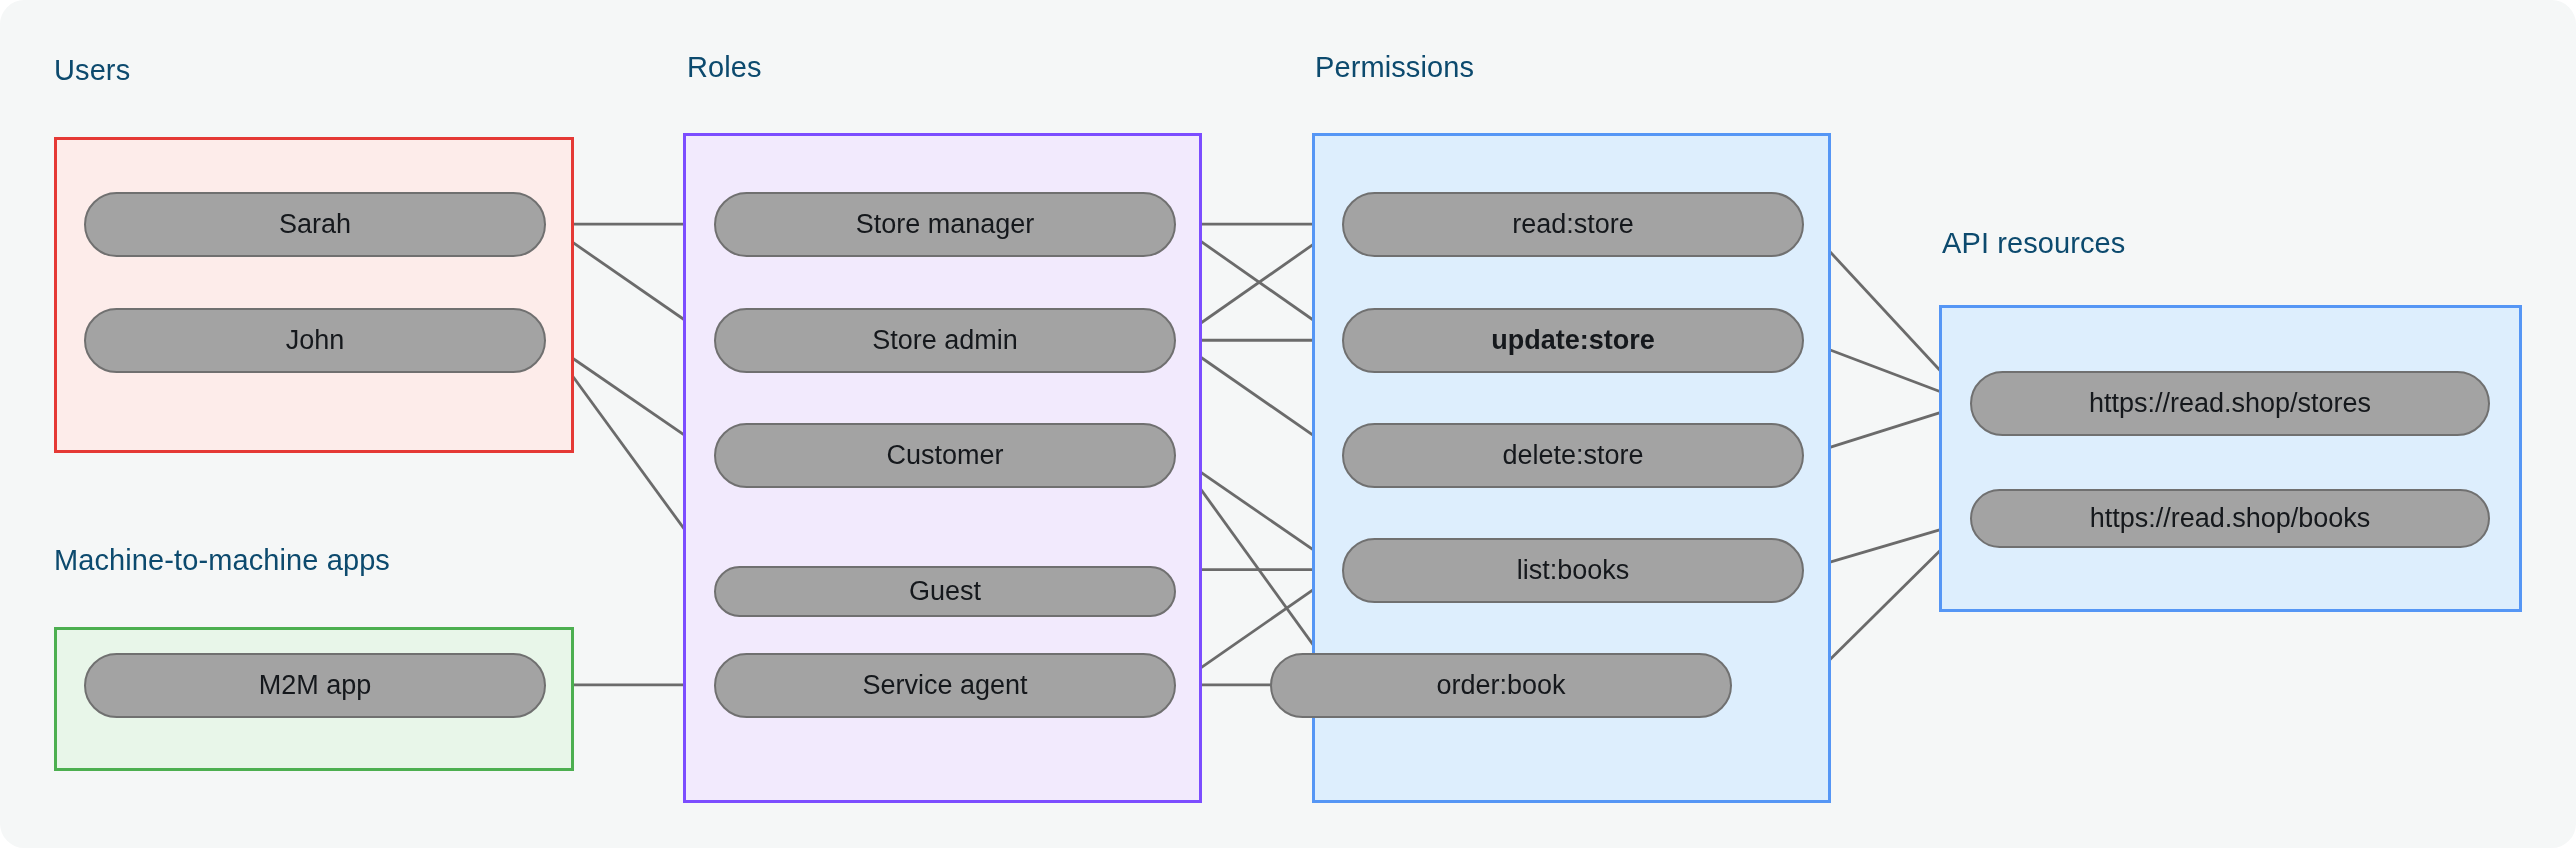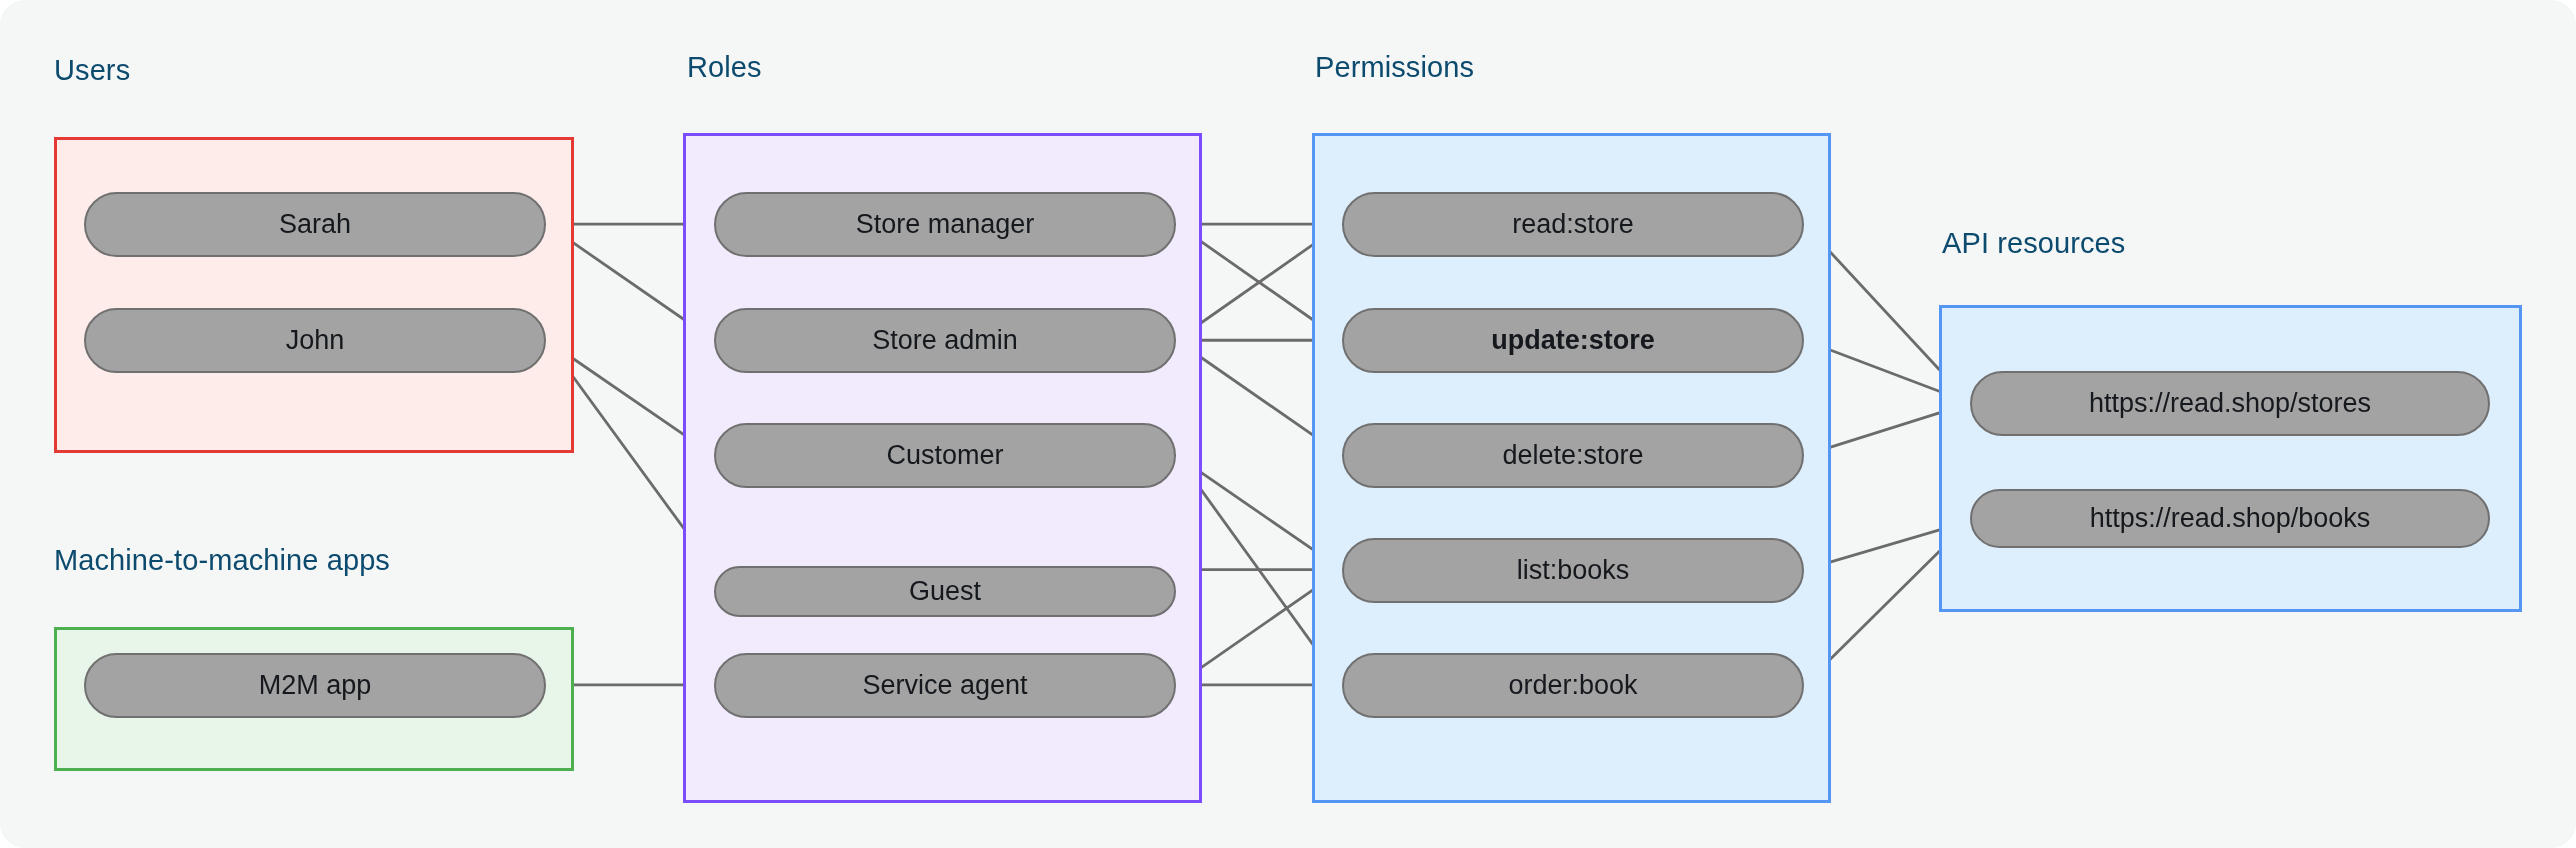--- a/index.html
+++ b/index.html
@@ -95,20 +95,20 @@
       <div class="pill" style="left: 714px; top: 308px; width: 462px; height: 65px;">Store admin</div>
       <div class="pill" style="left: 714px; top: 423px; width: 462px; height: 65px; text-align: center;">Customer</div>
       <div class="pill" style="left: 714px; top: 538px; width: 462px; height: 51px; margin-top: 28px;">Guest</div>
       <div class="pill" style="left: 714px; top: 653px; width: 462px; height: 65px;">Service agent</div>
       <div class="grp-label" style="left: 1315px; top: 51px;">Permissions</div>
       <div class="grp" style="left: 1312px; top: 133px; width: 519px; height: 670px; border: 3.5px solid rgb(85, 150, 245); background: rgb(221, 238, 253);"></div>
       <div class="pill" style="left: 1342px; top: 192px; width: 462px; height: 65px;">read:store</div>
       <div class="pill" style="left: 1342px; top: 308px; width: 462px; height: 65px; font-weight: bold;">update:store</div>
       <div class="pill" style="left: 1342px; top: 423px; width: 462px; height: 65px;">delete:store</div>
       <div class="pill" style="left: 1342px; top: 538px; width: 462px; height: 65px;">list:books</div>
-      <div class="pill" style="left: 1342px; top: 653px; width: 462px; height: 65px;">order:book</div>
+      <div class="pill" style="left: 1270px; top: 653px; width: 462px; height: 65px;">order:book</div>
       <div class="grp-label" style="left: 1942px; top: 227px;">API resources</div>
       <div class="grp" style="left: 1939px; top: 305px; width: 583px; height: 307px; border: 3.5px solid rgb(85, 150, 245); background: rgb(221, 238, 253);"></div>
       <div class="pill" style="left: 1970px; top: 371px; width: 520px; height: 65px;">https://read.shop/stores</div>
       <div class="pill" style="left: 1970px; top: 489px; width: 520px; height: 59px;">https://read.shop/books</div>
     </div>
 </div>
 
 
 </body></html>

